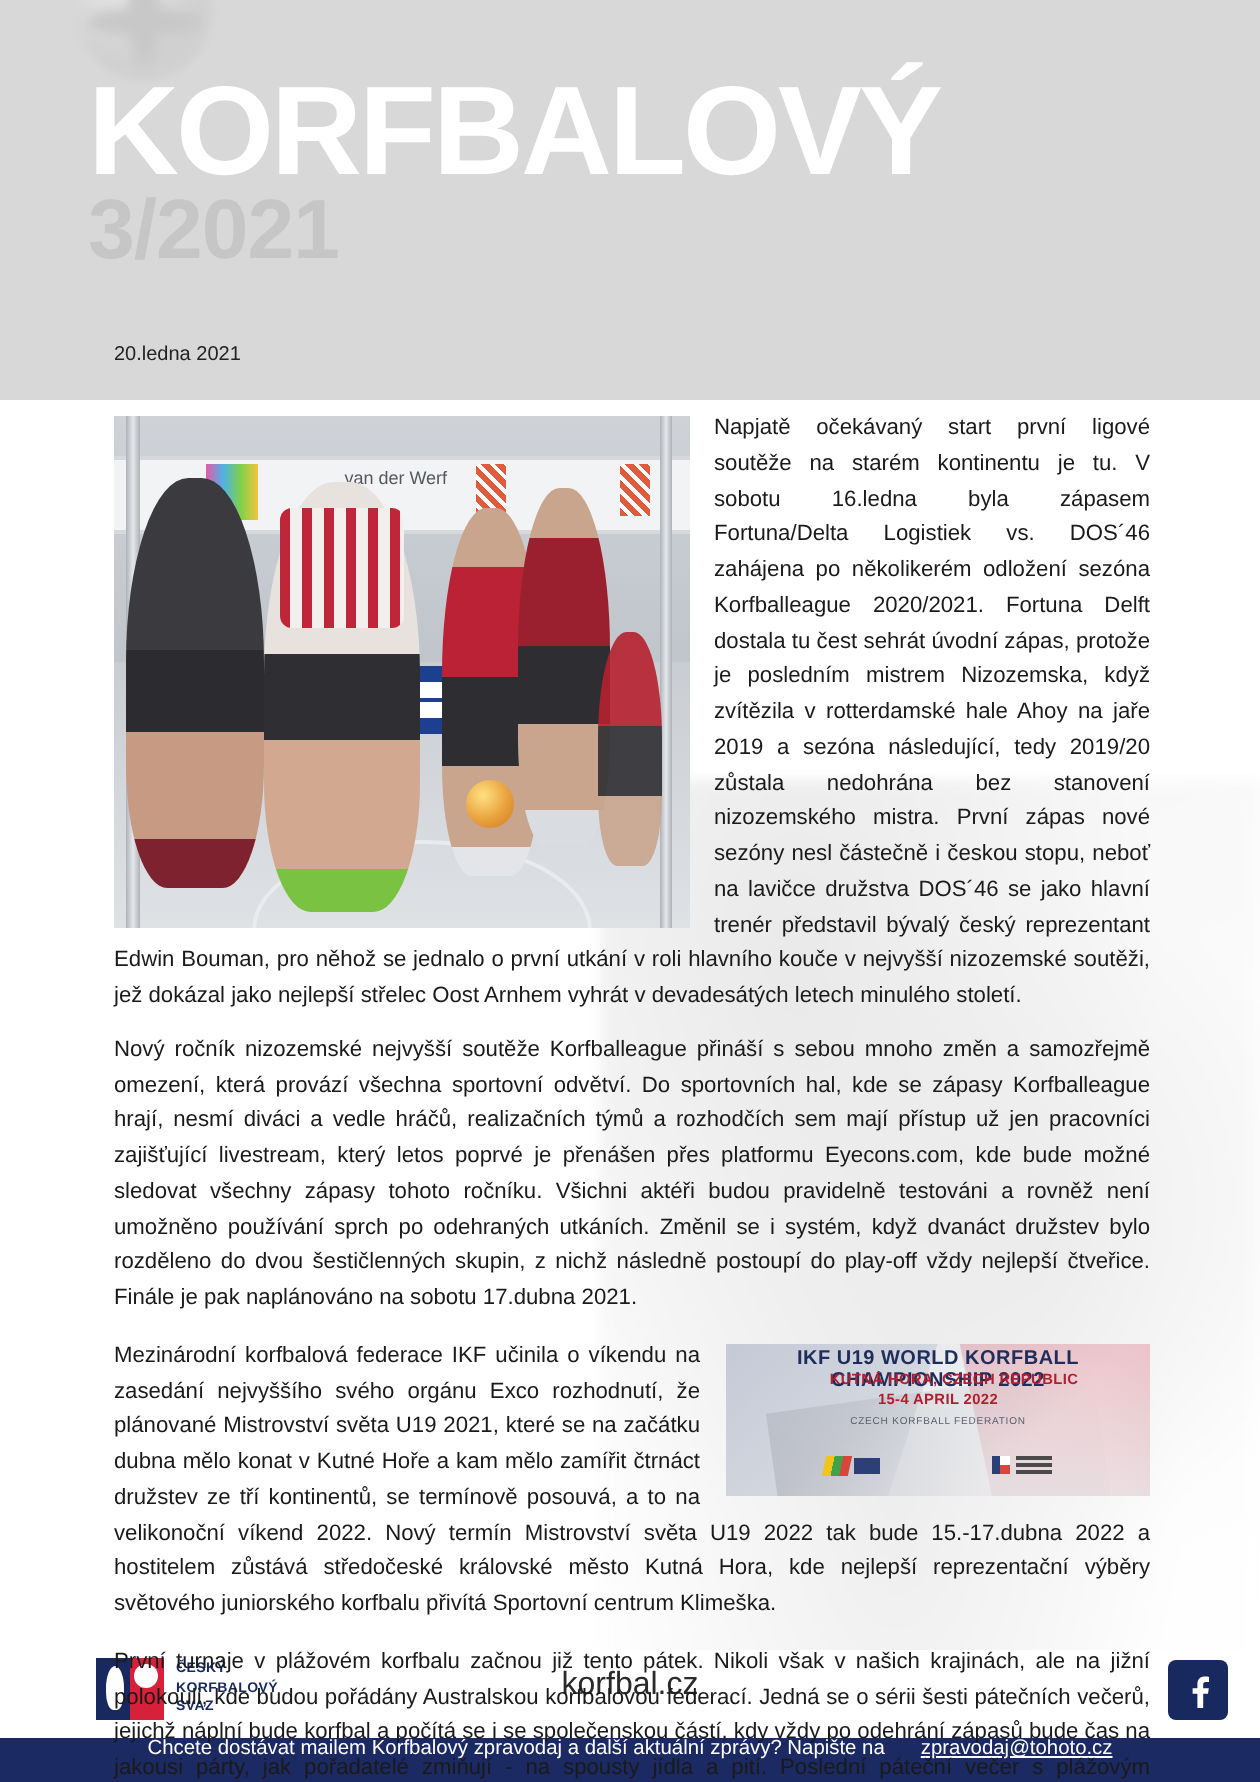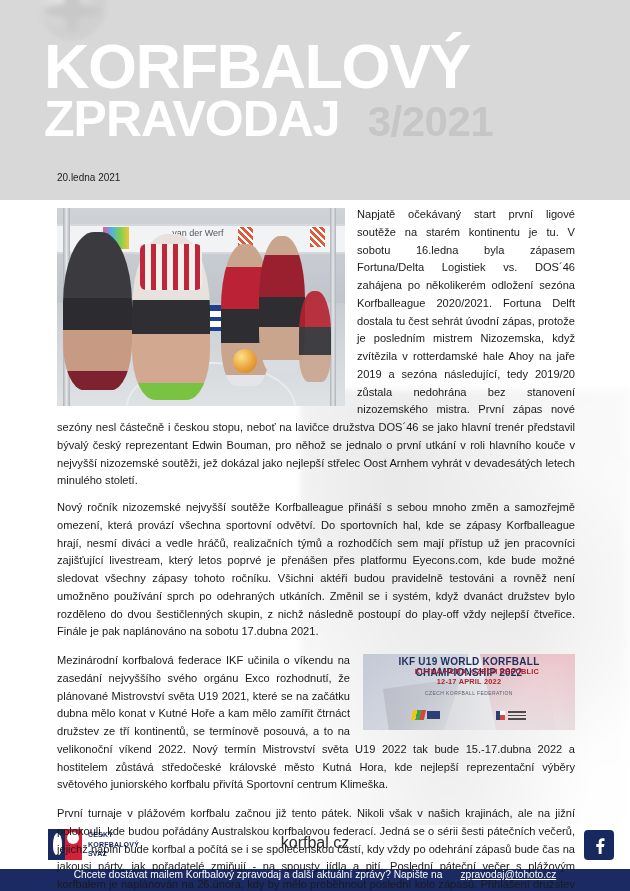--- a/index.html
+++ b/index.html
@@ -123,21 +123,21 @@
   .article {
     position: relative;
     z-index: 2;
     padding: 6px 55px 0 57px;
   }
 
   
   .photo {
     float: left;
     width: 288px;
-    height: 198px;
+    height: 256px;
     margin: 2px 12px 6px 0;
     position: relative;
     overflow: hidden;
     background: #b9bcc0;
   }
   
   .photo .floor {
     position: absolute; left: 0; bottom: 0; width: 100%; height: 52%;
     background: linear-gradient(#c9ccd1, #dfe2e5);
   }
@@ -342,21 +342,20 @@
 <body>
 
 <div class="page">
 
   <div class="header">
     <div class="header-watermark"></div>
 
     <div class="title-block">
       <div class="title-main">KORFBALOVÝ</div>
       <div class="title-sub-row">
-        <div class="title-sub">ZPRAVODAJ</div>
         <div class="title-issue">3/2021</div>
       </div>
     </div>
 
     <div class="header-date">20.ledna 2021</div>
   </div>
 
   <div class="content">
     <div class="body-watermark"></div>
 
@@ -387,21 +386,21 @@
       <div class="clearfix"></div>
 
       <p class="para">Nový ročník nizozemské nejvyšší soutěže Korfballeague přináší s sebou mnoho změn a samozřejmě omezení, která provází všechna sportovní odvětví. Do sportovních hal, kde se zápasy Korfballeague hrají, nesmí diváci a vedle hráčů, realizačních týmů a rozhodčích sem mají přístup už jen pracovníci zajišťující livestream, který letos poprvé je přenášen přes platformu Eyecons.com, kde bude možné sledovat všechny zápasy tohoto ročníku. Všichni aktéři budou pravidelně testováni a rovněž není umožněno používání sprch po odehraných utkáních. Změnil se i systém, když dvanáct družstev bylo rozděleno do dvou šestičlenných skupin, z nichž následně postoupí do play-off vždy nejlepší čtveřice. Finále je pak naplánováno na sobotu 17.dubna 2021.</p>
 
       <div class="ikf-banner">
         <div class="streak-a"></div>
         <div class="streak-b"></div>
         <div class="streak-c"></div>
         <div class="ikf-t1">IKF U19 WORLD KORFBALL CHAMPIONSHIP 2022</div>
         <div class="ikf-t2">KUTNÁ HORA, CZECH REPUBLIC</div>
-        <div class="ikf-t3">12-17 APRIL 2022</div>
+        <div class="ikf-t3">15-4 APRIL 2022</div>
         <div class="ikf-t4">CZECH KORFBALL FEDERATION</div>
         <div class="ikf-logos">
           <span class="ikf-logo-ikf">
             <span class="mark"></span>
               <span class="txt"></span>
           </span>
           <span class="ikf-logo-cz">
             <span class="flag"></span>
               <span class="bars"></span>
           </span>

